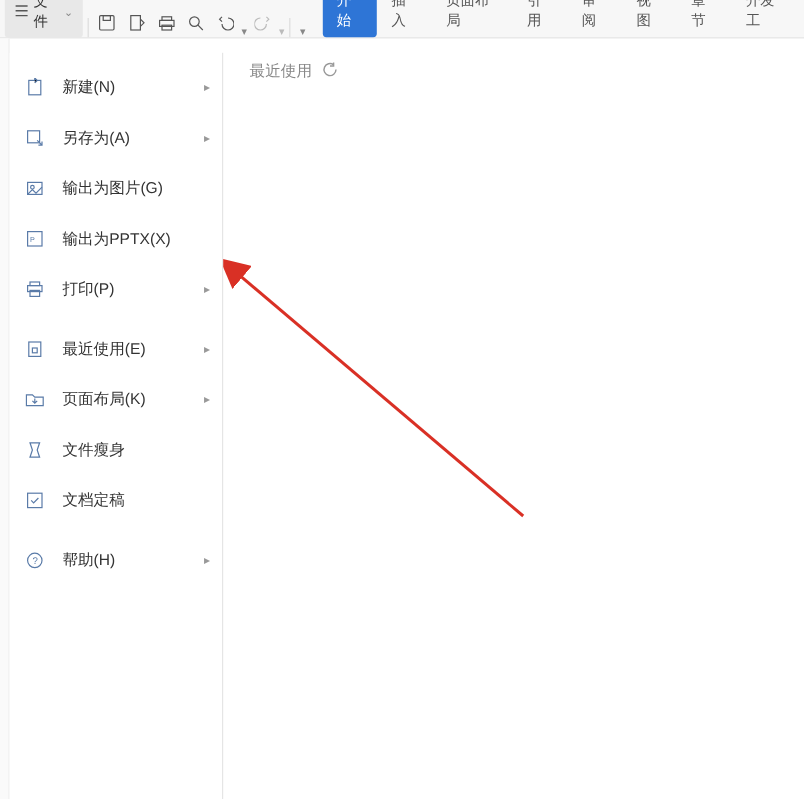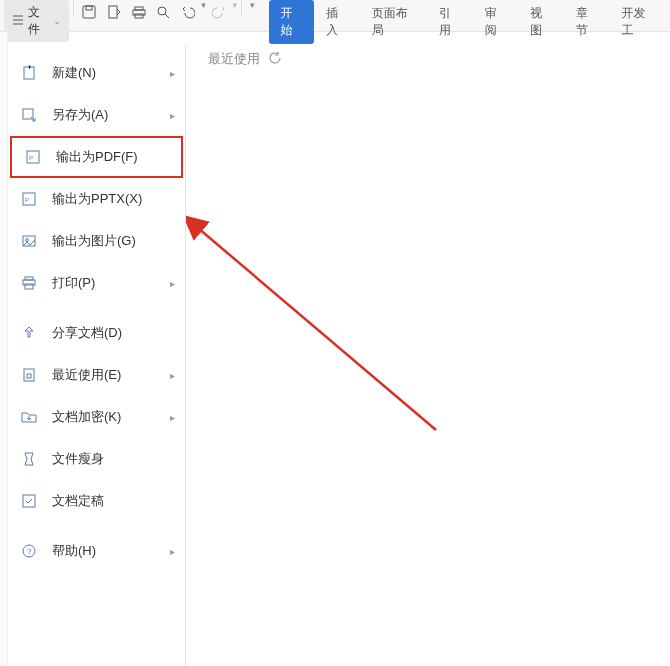--- a/index.html
+++ b/index.html
@@ -1,18 +1,18 @@
 <!DOCTYPE html>
 <html><head>
   <meta charset="utf-8">
   <style>
     * { margin: 0; padding: 0; box-sizing: border-box; font-family: "Microsoft YaHei", sans-serif; }
     body { width: 670px; height: 666px; background: #fff; overflow: hidden; position: relative; }
     
-    .titlebar { height: 32px; display: flex; align-items: flex-start; background: #f7f7f7; border-bottom: 1px solid #e5e5e5; padding: 0 4px; gap: 2px; }
+    .titlebar { height: 32px; display: flex; align-items: flex-end; background: #f7f7f7; border-bottom: 1px solid #e5e5e5; padding: 0 4px; gap: 2px; }
     .file-btn { display: flex; align-items: center; gap: 4px; padding: 4px 8px; background: #e8e8e8; border-radius: 2px; font-size: 12px; color: #333; cursor: pointer; }
     .tb-icon { width: 24px; height: 24px; display: flex; align-items: center; justify-content: center; color: #555; cursor: pointer; }
     .tb-sep { width: 1px; height: 16px; background: #ddd; margin: 0 2px; }
     
     .tabs { display: flex; align-items: center; gap: 0; margin-left: 8px; }
     .tab { padding: 5px 12px; font-size: 12px; color: #555; cursor: pointer; }
     .tab.active { background: #2e75d6; color: #fff; border-radius: 3px; }
     
     .sidebar { position: absolute; left: 8px; top: 44px; width: 178px; background: #fff; border-right: 1px solid #e5e5e5; height: calc(100% - 32px); padding-top: 8px; }
     .menu-item { display: flex; align-items: center; height: 42px; padding: 0 12px; gap: 14px; font-size: 13px; color: #333; cursor: pointer; position: relative; }
@@ -112,86 +112,69 @@
   <div class="menu-item">
     <span class="menu-icon">
         <svg width="16" height="16" viewBox="0 0 16 16">
           <rect x="2" y="2" width="10" height="10" fill="none" stroke="#5a7ba8"></rect>
           <path d="M10 10l4 4M14 11v3h-3" fill="none" stroke="#5a7ba8"></path>
         </svg>
       </span>
     <span>另存为(A)</span>
     <span class="submenu-arrow">▸</span>
   </div>
-  <div class="menu-item highlight">
-    <span class="menu-icon">
-        <svg width="16" height="16" viewBox="0 0 16 16">
-          <rect x="2" y="2" width="12" height="12" fill="none" stroke="#5a7ba8"></rect>
-          <text x="4" y="11" font-size="6" fill="#5a7ba8">P</text>
-        </svg>
-      </span>
-    <span>输出为PDF(F)</span>
-  </div>
-  <div class="menu-item">
-    <span class="menu-icon">
-        <svg width="16" height="16" viewBox="0 0 16 16">
-          <rect x="2" y="2" width="12" height="12" fill="none" stroke="#5a7ba8"></rect>
-          <text x="4" y="11" font-size="6" fill="#5a7ba8">P</text>
-        </svg>
-      </span>
-    <span>输出为PPTX(X)</span>
-  </div>
   <div class="menu-item">
     <span class="menu-icon">
         <svg width="16" height="16" viewBox="0 0 16 16">
           <rect x="2" y="3" width="12" height="10" fill="none" stroke="#5a7ba8"></rect>
           <circle cx="6" cy="7" r="1.5" fill="none" stroke="#5a7ba8"></circle>
           <path d="M2 13l4-4 3 3 5-5" fill="none" stroke="#5a7ba8"></path>
         </svg>
       </span>
     <span>输出为图片(G)</span>
   </div>
   <div class="menu-item">
     <span class="menu-icon">
         <svg width="16" height="16" viewBox="0 0 16 16">
+          <rect x="2" y="2" width="12" height="12" fill="none" stroke="#5a7ba8"></rect>
+          <text x="4" y="11" font-size="6" fill="#5a7ba8">P</text>
+        </svg>
+      </span>
+    <span>输出为PPTX(X)</span>
+  </div>
+  <div class="menu-item">
+    <span class="menu-icon">
+        <svg width="16" height="16" viewBox="0 0 16 16">
           <rect x="4" y="2" width="8" height="3" fill="none" stroke="#5a7ba8"></rect>
           <rect x="2" y="5" width="12" height="5" fill="none" stroke="#5a7ba8"></rect>
           <rect x="4" y="9" width="8" height="5" fill="none" stroke="#5a7ba8"></rect>
         </svg>
       </span>
     <span>打印(P)</span>
     <span class="submenu-arrow">▸</span>
   </div>
   <div class="menu-gap"></div>
   <div class="menu-item">
     <span class="menu-icon">
         <svg width="16" height="16" viewBox="0 0 16 16">
-          <path d="M8 2l4 4h-3v6h-2V6H4z" fill="none" stroke="#5a7ba8"></path>
-        </svg>
-      </span>
-    <span>分享文档(D)</span>
-  </div>
-  <div class="menu-item">
-    <span class="menu-icon">
-        <svg width="16" height="16" viewBox="0 0 16 16">
           <rect x="3" y="2" width="10" height="12" fill="none" stroke="#5a7ba8"></rect>
           <rect x="6" y="7" width="4" height="4" fill="none" stroke="#5a7ba8"></rect>
         </svg>
       </span>
     <span>最近使用(E)</span>
     <span class="submenu-arrow">▸</span>
   </div>
   <div class="menu-item">
     <span class="menu-icon">
         <svg width="16" height="16" viewBox="0 0 16 16">
           <path d="M1 4h5l2 2h7v7H1z" fill="none" stroke="#5a7ba8"></path>
           <path d="M8 7v4M6 9l2 2 2-2" fill="none" stroke="#5a7ba8"></path>
         </svg>
       </span>
-    <span>文档加密(K)</span>
+    <span>页面布局(K)</span>
     <span class="submenu-arrow">▸</span>
   </div>
   <div class="menu-item">
     <span class="menu-icon">
         <svg width="16" height="16" viewBox="0 0 16 16">
           <path d="M4 2h8l-2 6 2 6H4l2-6z" fill="none" stroke="#5a7ba8"></path>
         </svg>
       </span>
     <span>文件瘦身</span>
   </div>

